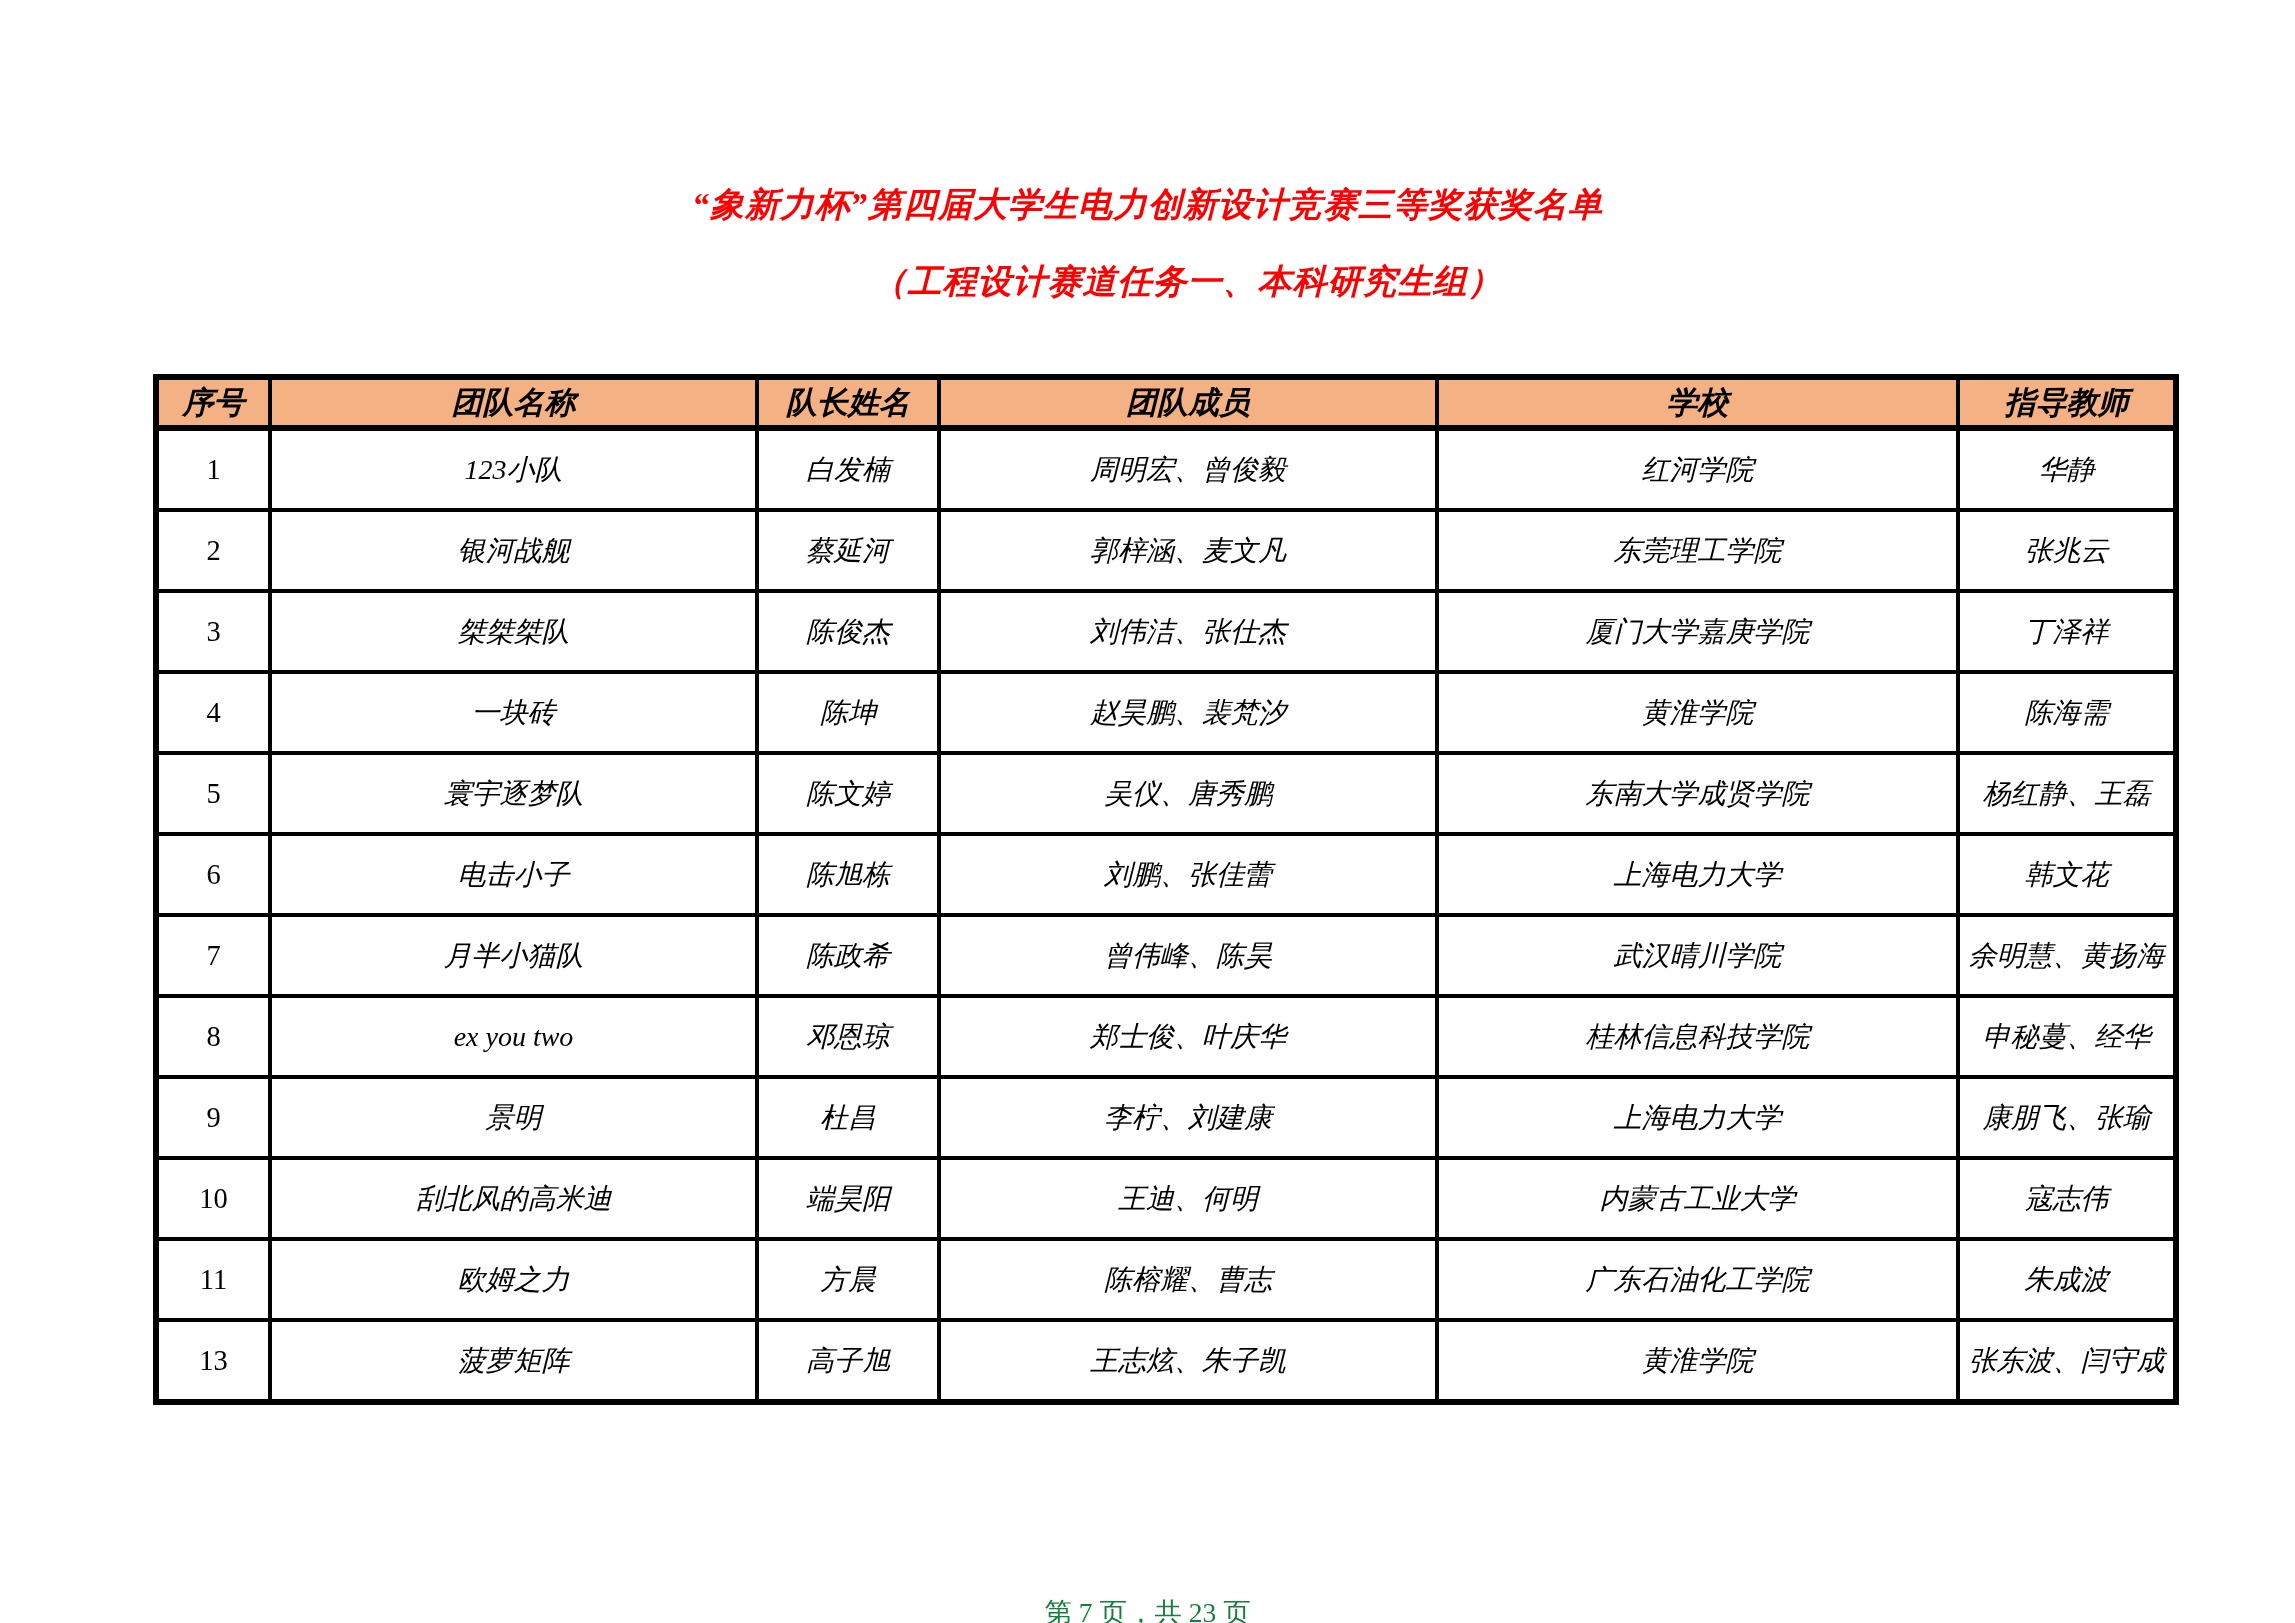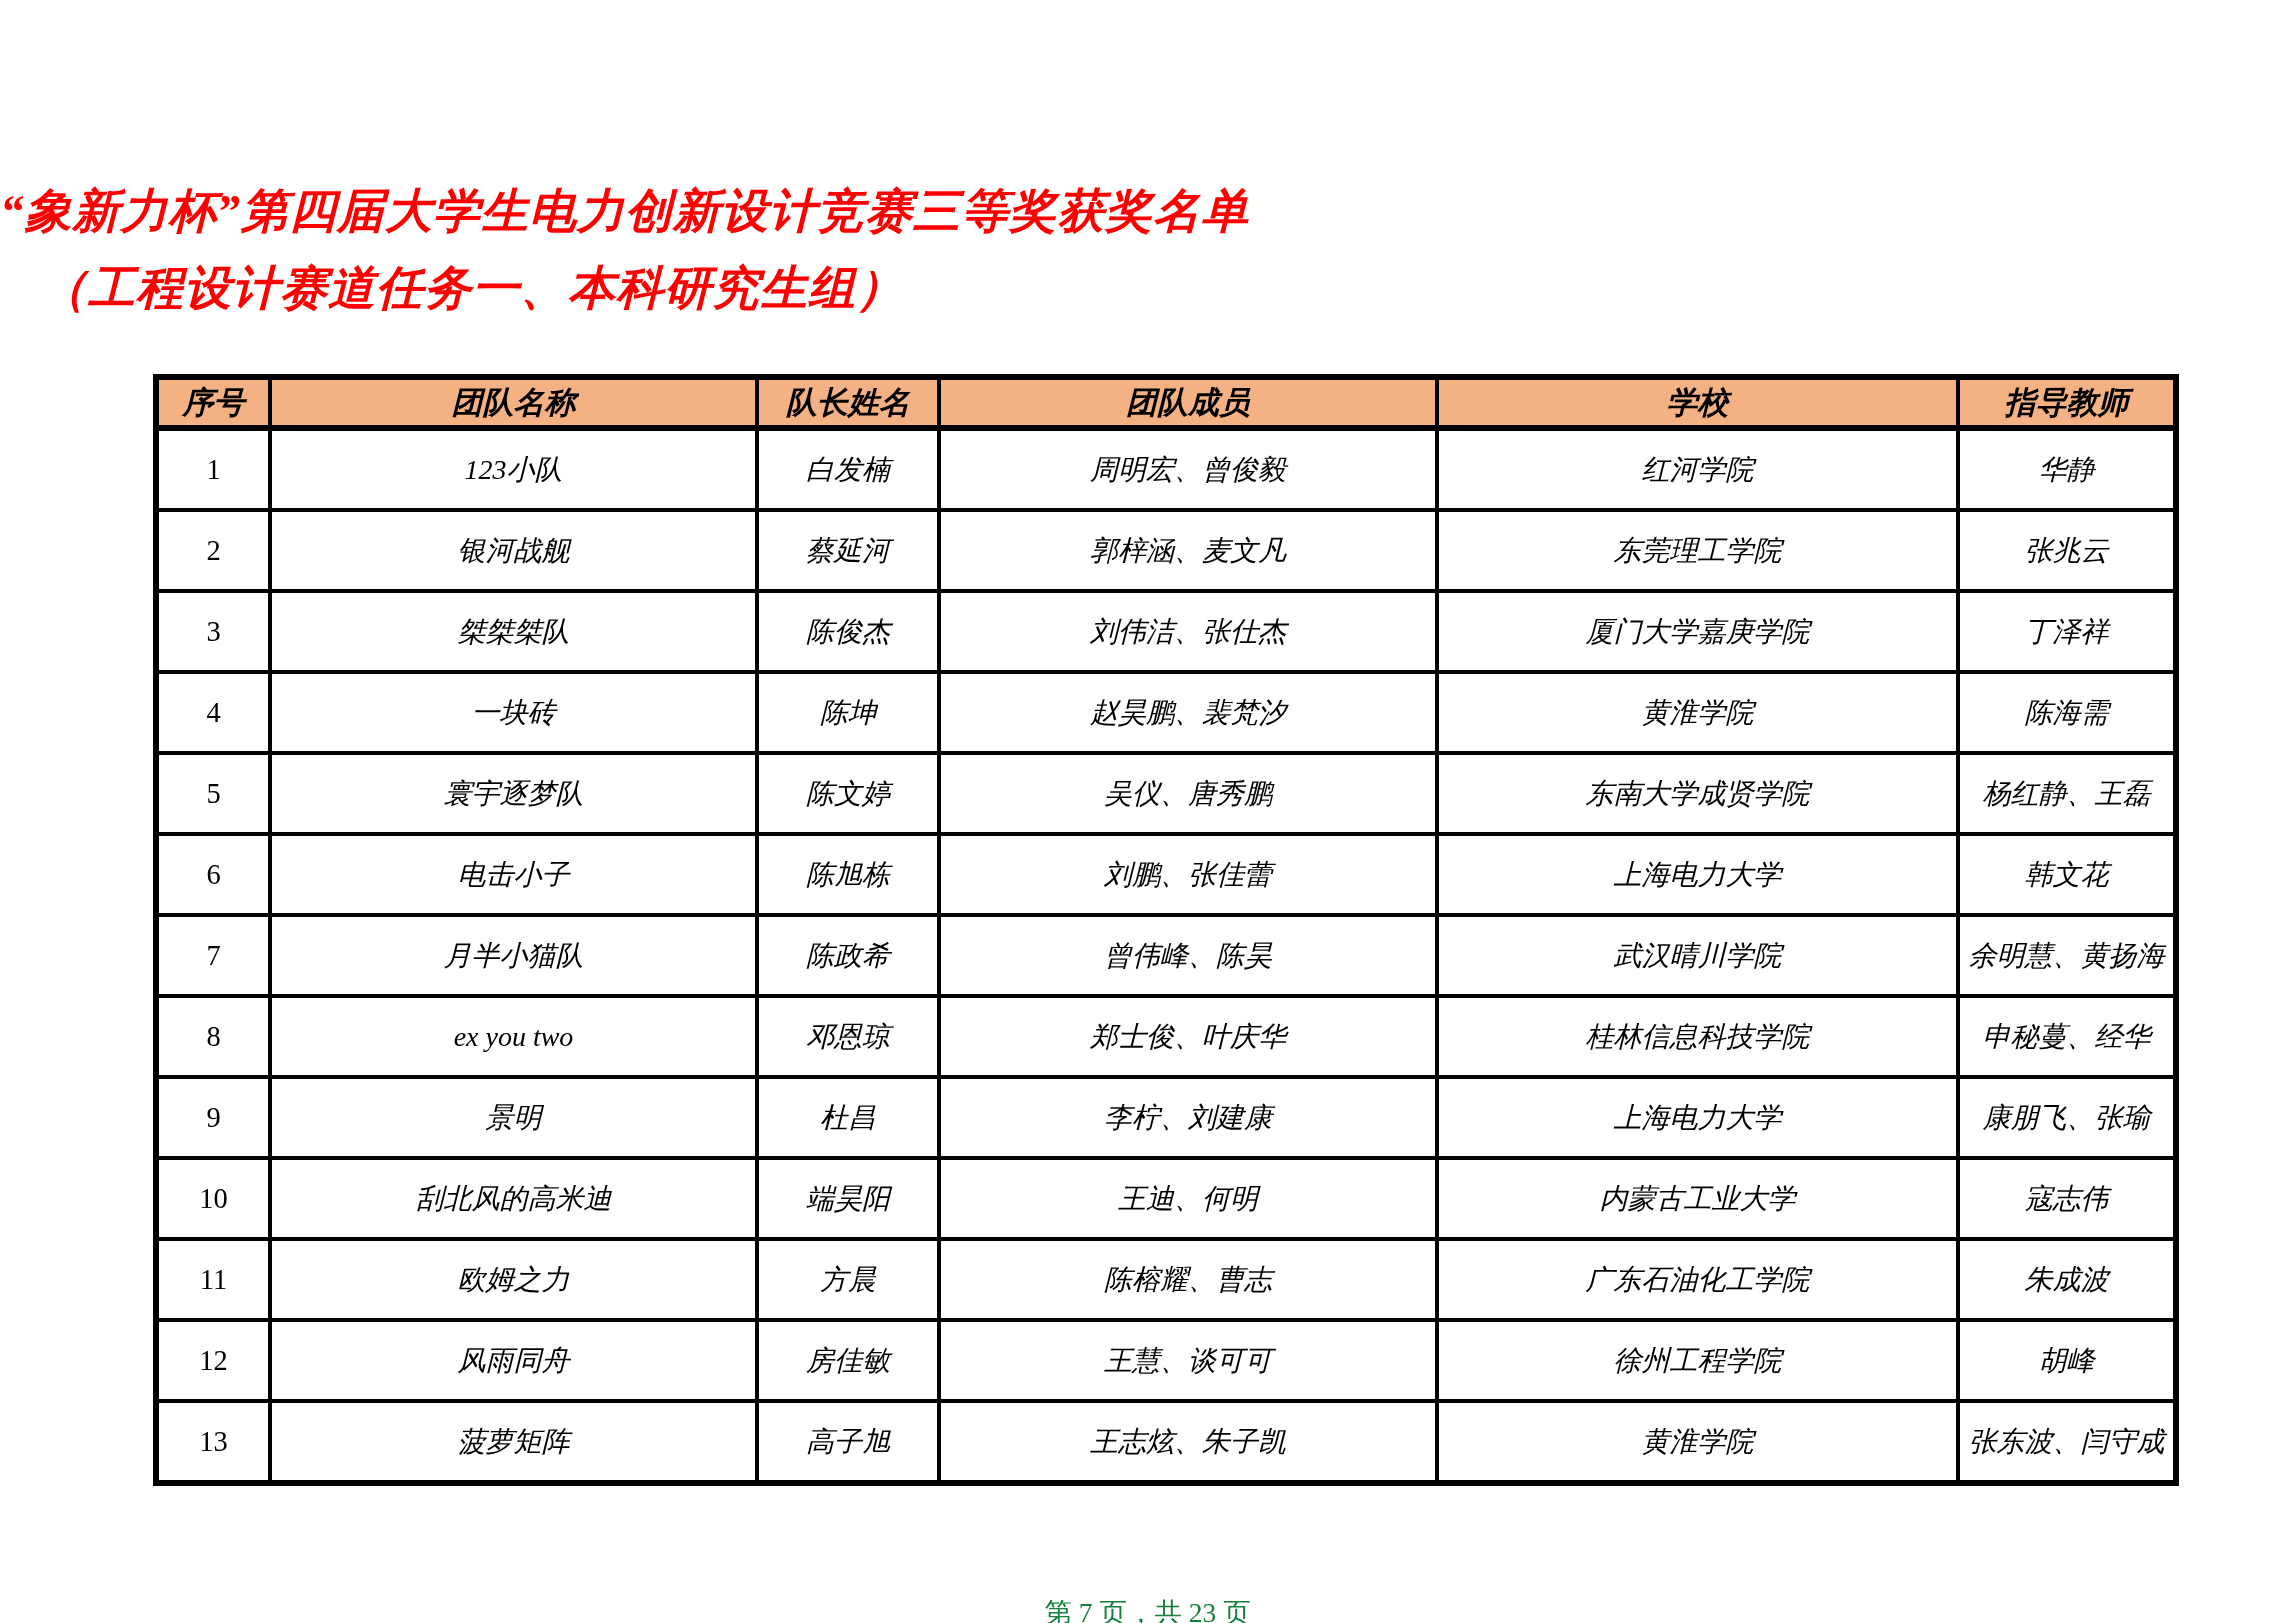--- a/index.html
+++ b/index.html
@@ -10,25 +10,25 @@
   }
   .page {
     position: relative;
     width: 2295px; height: 1623px;
     background: #ffffff;
     overflow: hidden;
   }
   .title {
     position: absolute;
     left: 0; width: 100%;
-    text-align: left;
+    text-align: center;
     color: var(--title-color, #FF0000);
     font-weight: bold;
     font-style: italic;
-    font-size: 47px;
+    font-size: 34px;
     line-height: 1.1;
     letter-spacing: 1px;
     white-space: nowrap;
   }
   .title.line1 { top: 186px; }
   .title.line2 { top: 263px; margin-left: 40px; }
   table.awards {
     position: absolute;
     left: 153px; top: 326px;
     width: 2020px;
@@ -183,28 +183,20 @@
         </tr>
         <tr>
           <td class="num">11</td>
           <td>欧姆之力</td>
           <td>方晨</td>
           <td>陈榕耀、曹志</td>
           <td>广东石油化工学院</td>
           <td>朱成波</td>
         </tr>
         <tr>
-          <td class="num">12</td>
-          <td>风雨同舟</td>
-          <td>房佳敏</td>
-          <td>王慧、谈可可</td>
-          <td>徐州工程学院</td>
-          <td>胡峰</td>
-        </tr>
-        <tr>
           <td class="num">13</td>
           <td>菠萝矩阵</td>
           <td>高子旭</td>
           <td>王志炫、朱子凯</td>
           <td>黄淮学院</td>
           <td>张东波、闫守成</td>
         </tr>
       </tbody>
   </table>
 

